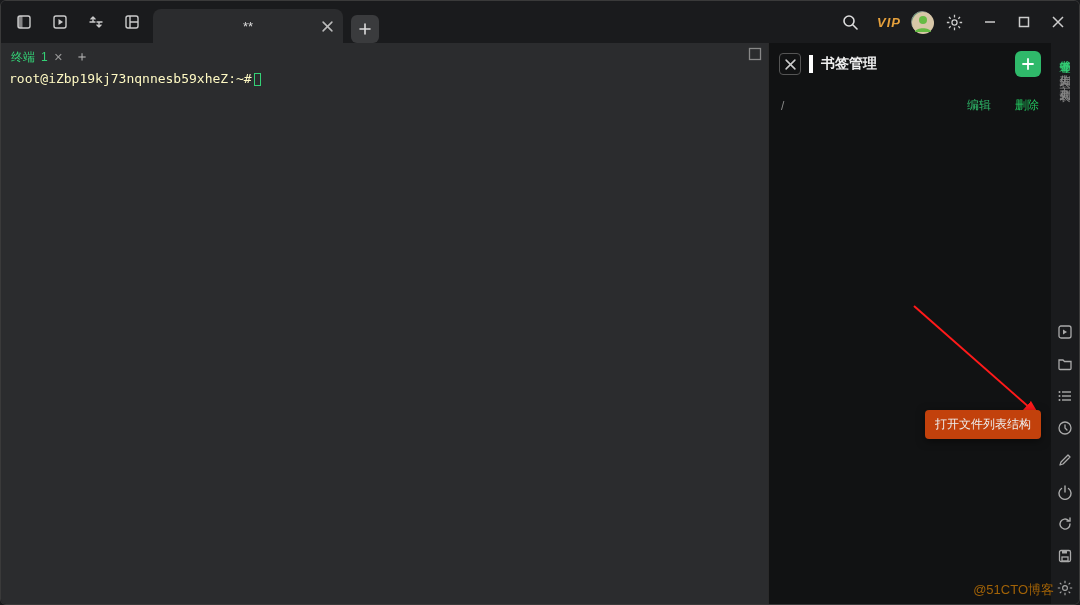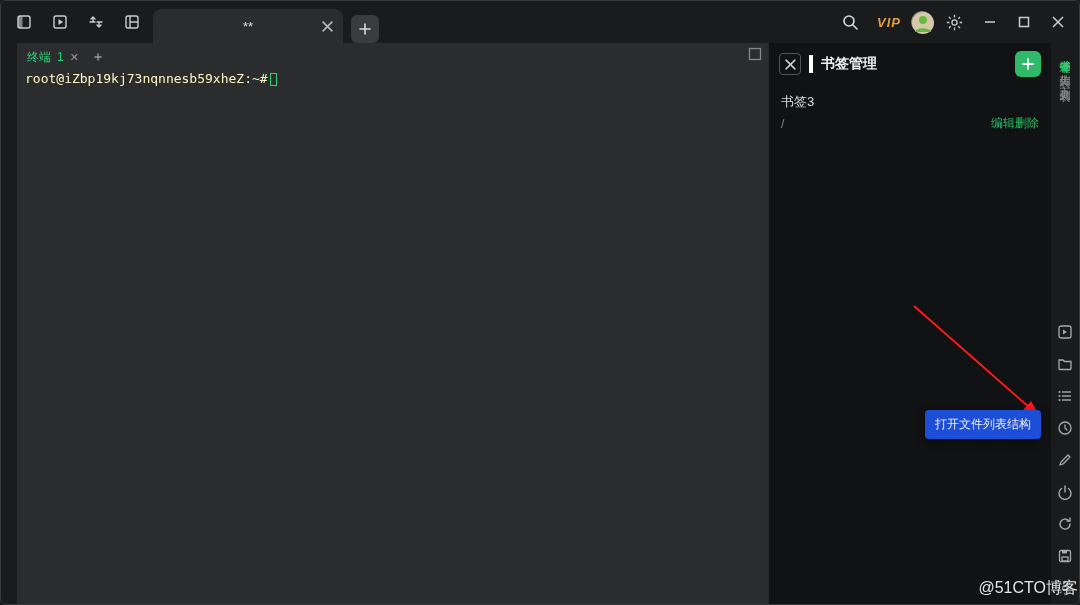--- a/index.html
+++ b/index.html
@@ -38,38 +38,38 @@
   .bookmark-panel { width:283px; background:#111213; display:flex; flex-direction:column; border-left:1px solid #2a2a2a;}
   .bm-header { height:42px; display:flex; align-items:center; padding:0 10px; gap:8px;}
   .bm-close { width:22px; height:22px; border:1px solid #555; border-radius:4px; display:flex; align-items:center; justify-content:center; color:#ccc;}
   .bm-marker { width:4px; height:18px; background:#fff;}
   .bm-title { font-weight:bold; color:#eee; font-size:14px;}
   .bm-add { margin-left:auto; width:26px; height:26px; border-radius:6px; background:#2fb96a; display:flex; align-items:center; justify-content:center;}
   .bm-item { padding:8px 12px 4px 12px;}
   .bm-item-name { color:#ddd; font-size:13px; font-weight:500;}
   .bm-item-row { display:flex; align-items:center; margin-top:4px;}
   .bm-path { color:#888; font-size:12px; flex:1;}
-  .bm-edit { color:#2fb96a; font-size:12px; margin-right:0; cursor:pointer;}
+  .bm-edit { color:#2fb96a; font-size:12px; margin-right:24px; cursor:pointer;}
   .bm-del { color:#22c55e; font-size:12px; cursor:pointer;}
 
   
   .sidebar-strip { width:28px; background:#1a1b1d; display:flex; flex-direction:column; align-items:center; padding-top:8px; gap:0;}
   .side-vtext { writing-mode:vertical-rl; font-size:11px; color:#888; margin-bottom:10px; letter-spacing:1px; line-height:1.1;}
   .side-vtext.active { color:#34d176;}
   .side-spacer { flex:1; }
   .side-btn { width:28px; height:32px; display:flex; align-items:center; justify-content:center; color:#aaa;}
 
   
-  .tooltip { position:absolute; right:38px; top:367px; background:#1d4ed8; color:#eee; font-size:12px; padding:6px 10px; border-radius:4px; box-shadow:0 2px 8px rgba(0,0,0,.5); white-space:nowrap; z-index:50;}
+  .tooltip { position:absolute; right:38px; top:367px; background:#c2410c; color:#eee; font-size:12px; padding:6px 10px; border-radius:4px; box-shadow:0 2px 8px rgba(0,0,0,.5); white-space:nowrap; z-index:50;}
 
   
   .arrow-svg { position:absolute; right:30px; top:258px; z-index:40; pointer-events:none;}
 
   
-  .watermark { position:absolute; right:2px; bottom:6px; color:#e5e5e5; font-size:16px; z-index:60; pointer-events:none;}
+  .watermark { position:absolute; right:26px; bottom:6px; color:#a16207; font-size:13px; z-index:60; pointer-events:none;}
 
   svg { display:block; }
 </style>
 </head>
 <body>
 
 <div class="titlebar">
   <div class="left-icons">
     <div class="tb-btn">
       <svg width="16" height="16" viewBox="0 0 16 16">
@@ -144,21 +144,21 @@
         </svg>
     </div>
     <div class="win-ctrl">
       <svg width="12" height="12" viewBox="0 0 12 12">
           <path d="M1 1l10 10M11 1L1 11" stroke="#ccc" stroke-width="1.5"></path>
         </svg>
     </div>
   </div>
 </div>
 
-<div class="main" style="position:relative;padding-left:16px;">
+<div class="main" style="position:relative;">
   <div class="editor-area">
     <div class="terminal-tabbar">
       <div class="term-tab">
         <span>终端</span>
         <span>1</span>
         <span class="dot-close">✕</span>
       </div>
       <span class="term-add">＋</span>
       <div class="maximize-btn">
         <svg width="14" height="14" viewBox="0 0 14 14">
@@ -180,21 +180,20 @@
       </div>
       <span class="bm-marker"></span>
       <span class="bm-title">书签管理</span>
       <div class="bm-add">
         <svg width="14" height="14" viewBox="0 0 14 14">
             <path d="M7 2v10M2 7h10" stroke="#fff" stroke-width="1.8" stroke-linecap="round"></path>
           </svg>
       </div>
     </div>
     <div class="bm-item">
-      <div class="bm-item-name">书签3</div>
       <div class="bm-item-row">
         <span class="bm-path">/</span>
         <span class="bm-edit">编辑</span>
         <span class="bm-del">删除</span>
       </div>
     </div>
   </div>
 
   <div class="sidebar-strip">
     <span class="side-vtext active">书签管理</span>

